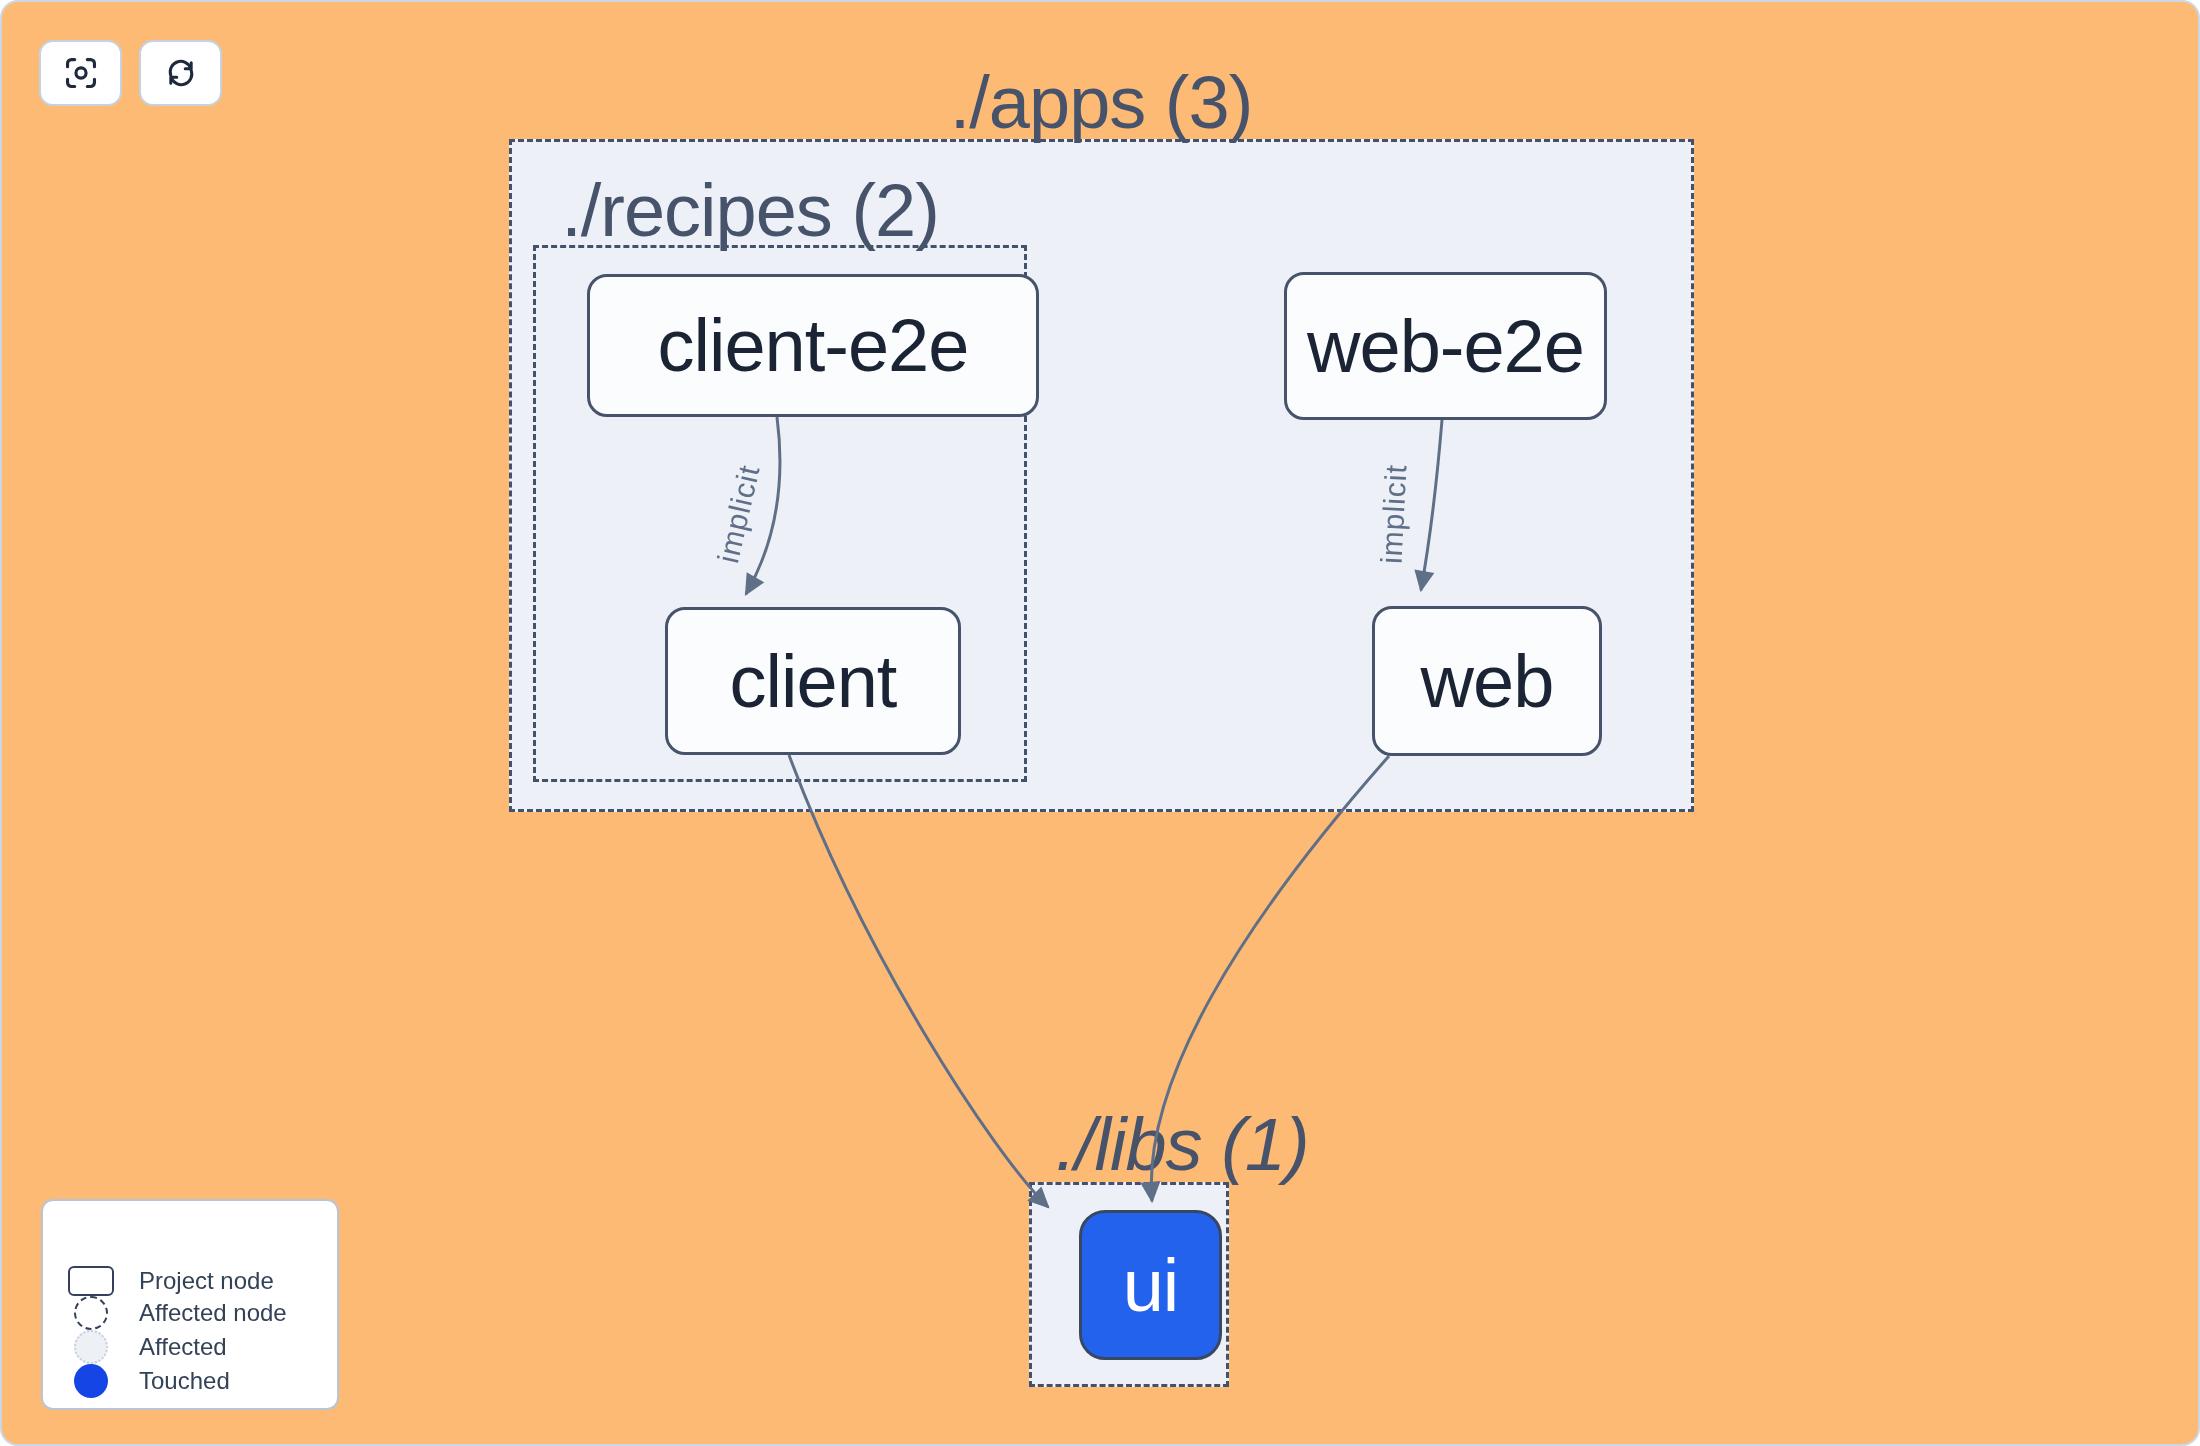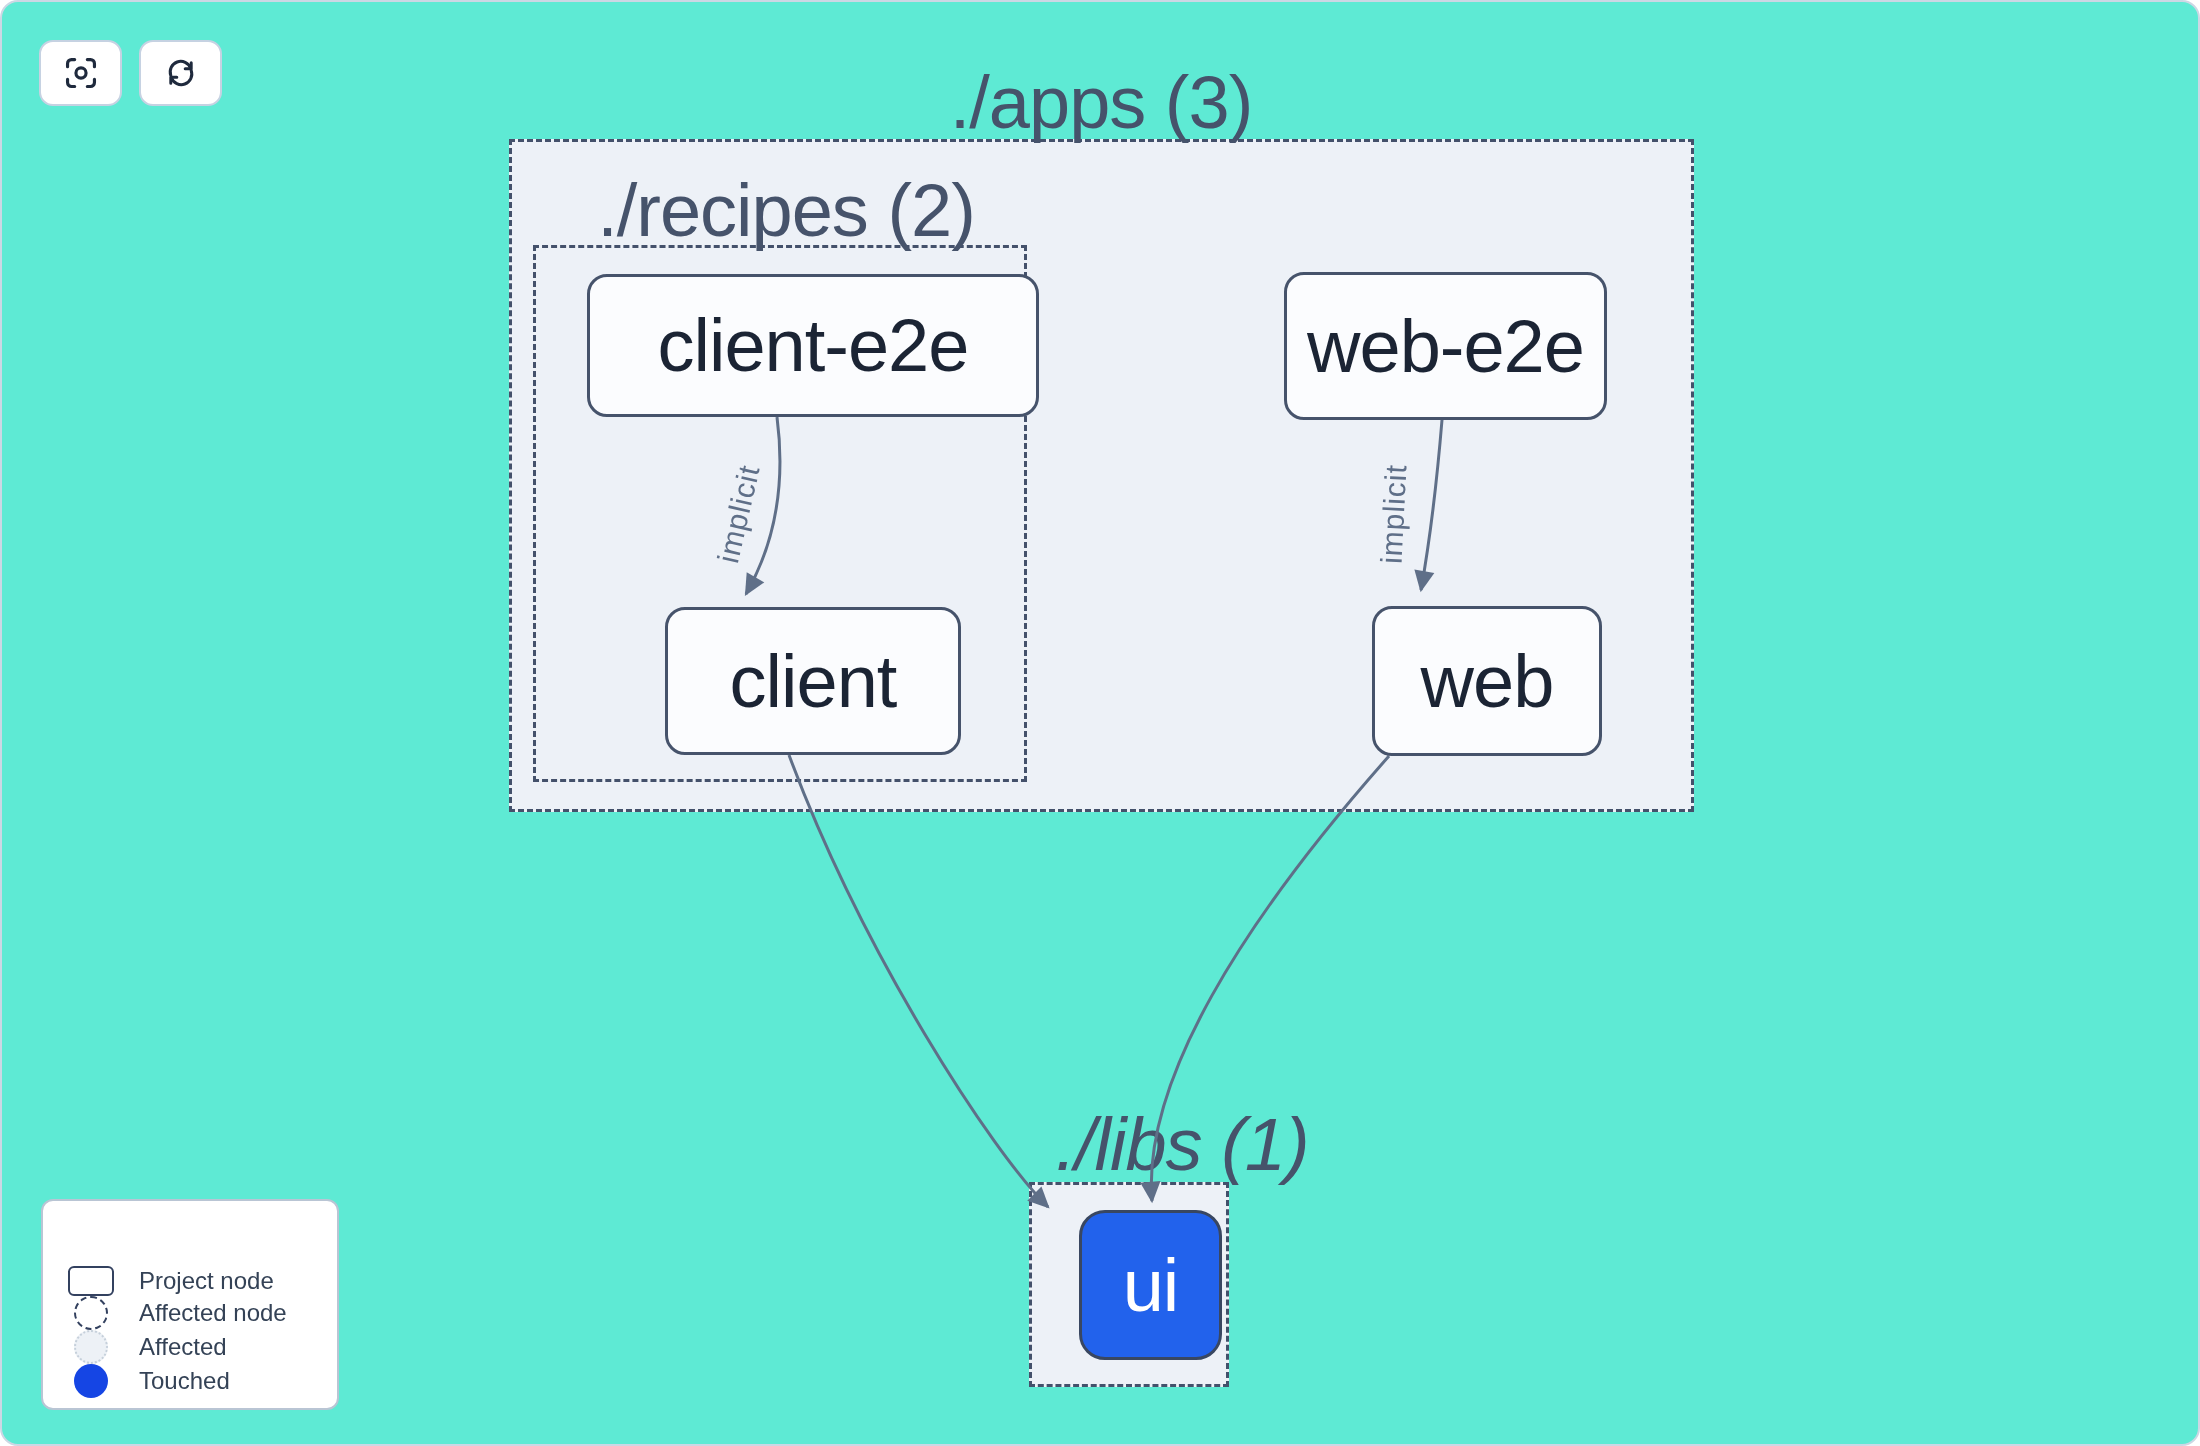--- a/index.html
+++ b/index.html
@@ -1,21 +1,21 @@
 <!DOCTYPE html>
 <html><head>
 <meta charset="utf-8">
 <style>
   * { margin:0; padding:0; box-sizing:border-box; }
   html,body { background:#fff; }
   body { font-family:"Liberation Sans", sans-serif; width:2200px; height:1446px; position:relative; }
 
   .canvas {
     position:absolute; left:0; top:0; width:2200px; height:1446px;
-    background:#5eead4; border:2px solid #ccd7e4; border-radius:18px; overflow:hidden;
+    background:#fdba74; border:2px solid #ccd7e4; border-radius:18px; overflow:hidden;
   }
 
   
   .tool-btn {
     position:absolute; width:83px; height:66px; background:#fff;
     border:2px solid #c6d2e2; border-radius:14px;
     display:flex; align-items:center; justify-content:center; cursor:pointer;
   }
   .tool-btn svg { display:block; }
 
@@ -90,21 +90,21 @@
         <path d="M5.2 18.8 v-4 h4" fill="none"></path>
       </svg>
     </span>
   </button>
 
   <div class="group" style="left:507px; top:137px; width:1185px; height:673px;"></div>
   <div class="group" style="left:531px; top:243px; width:494px; height:537px;"></div>
   <div class="group" style="left:1027px; top:1180px; width:200px; height:205px;"></div>
 
   <div class="group-title" style="left:1099px; top:64px;">./apps (3)</div>
-  <div class="group-title" style="left:784px; top:172px;">./recipes (2)</div>
+  <div class="group-title" style="left:748px; top:172px;">./recipes (2)</div>
   <div class="group-title" style="left:1180px; top:1106px;font-style:italic;">./libs (1)</div>
 
   <svg class="edges" width="2200" height="1446" viewBox="0 0 2200 1446">
     <defs>
       <marker id="arrow" viewBox="0 0 12 12" refX="10" refY="6" markerWidth="27" markerHeight="27" markerUnits="userSpaceOnUse" orient="auto">
         <path d="M1.5 1.5 L11 6 L1.5 10.5 z" fill="#5f6f88"></path>
       </marker>
     </defs>
     <path class="edge" d="M775,415 Q788,515 744,592" fill="none" stroke="#5f6f88" stroke-width="3" marker-end="url(#arrow)"></path>
     <path class="edge" d="M1440,418 Q1432,515 1419,588" fill="none" stroke="#5f6f88" stroke-width="3" marker-end="url(#arrow)"></path>

